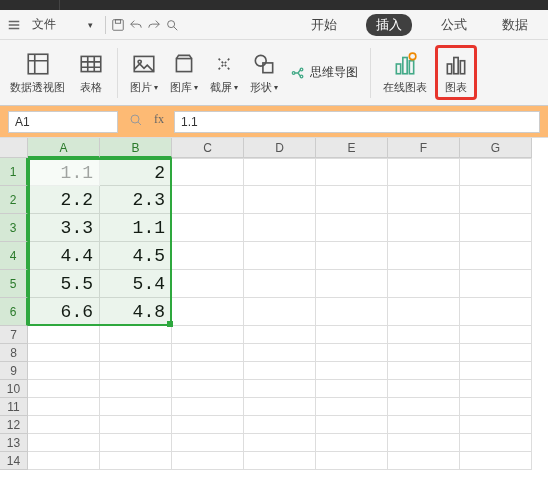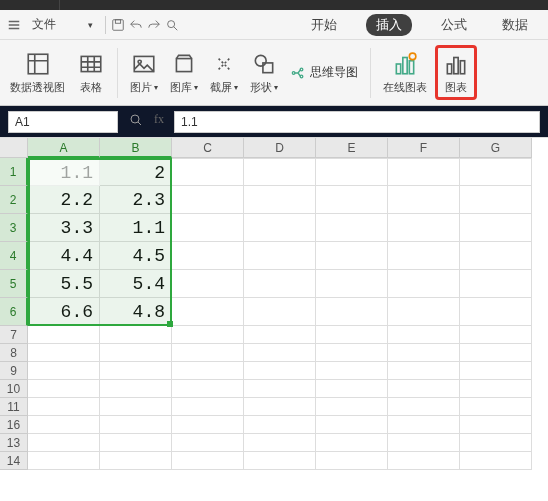--- a/index.html
+++ b/index.html
@@ -26,21 +26,21 @@
 .tool-label { font-size: 11px; color: #444; }
 .group-sep { width: 1px; height: 50px; background: #ddd; margin: 0 4px; }
 .tool-dropdown { display: flex; align-items: center; justify-content: center; }
 .small-tools { display: flex; flex-direction: column; gap: 4px; padding: 0 4px; }
 .small-tool { display: flex; align-items: center; gap: 4px; cursor: pointer; }
 .small-tool .sicon { width: 16px; height: 16px; display: flex; align-items: center; justify-content: center; }
 .small-tool .sicon svg { width: 14px; height: 14px; stroke: #4a8; fill: none; stroke-width: 1.5; }
 
 .highlight-box { border: 3px solid #e7352c; border-radius: 4px; padding: 2px 4px; }
 
-.refbar { background: #0f172a; height: 32px; display: flex; align-items: center; padding: 0 8px; gap: 10px; border-bottom: 1px solid #ddd; }
+.refbar { background: #fdba74; height: 32px; display: flex; align-items: center; padding: 0 8px; gap: 10px; border-bottom: 1px solid #ddd; }
 .namebox { background: #fff; border: 1px solid #ccc; width: 110px; height: 22px; padding: 0 6px; display: flex; align-items: center; font-family: monospace; }
 .fx-icons { display: flex; gap: 6px; color: #888; }
 .fxlabel { font-family: serif; color: #666; margin-left: 4px; }
 .formula-input { background: #fff; border: 1px solid #ccc; flex: 1; height: 22px; padding: 0 6px; display: flex; align-items: center; font-family: monospace; }
 
 .grid-wrap { position: relative; overflow: hidden; height: 362px; }
 .corner { position: absolute; left: 0; top: 0; width: 28px; height: 20px; background: #e8e8e8; border-right: 1px solid #ccc; border-bottom: 1px solid #ccc; }
 .col-headers { position: absolute; left: 28px; top: 0; display: flex; height: 20px; }
 .col-head { width: 72px; background: #e8e8e8; border-right: 1px solid #ccc; border-bottom: 1px solid #ccc; text-align: center; line-height: 20px; color: #555; }
 .col-head.sel { background: #d5e8d5; color: #2a7a2a; border-bottom: 2px solid #2ea83e; }
@@ -245,21 +245,21 @@
       <div class="row-head sel">2</div>
       <div class="row-head sel">3</div>
       <div class="row-head sel">4</div>
       <div class="row-head sel">5</div>
       <div class="row-head sel">6</div>
       <div class="row-head short">7</div>
       <div class="row-head short">8</div>
       <div class="row-head short">9</div>
       <div class="row-head short">10</div>
       <div class="row-head short">11</div>
-      <div class="row-head short">16</div>
+      <div class="row-head short">12</div>
       <div class="row-head short">13</div>
       <div class="row-head short">14</div>
     </div>
   <div class="cells" id="cells">
       <div class="cell-row first">
         <div class="cell">1.1</div>
         <div class="cell">2</div>
         <div class="cell"></div>
         <div class="cell"></div>
         <div class="cell"></div>

